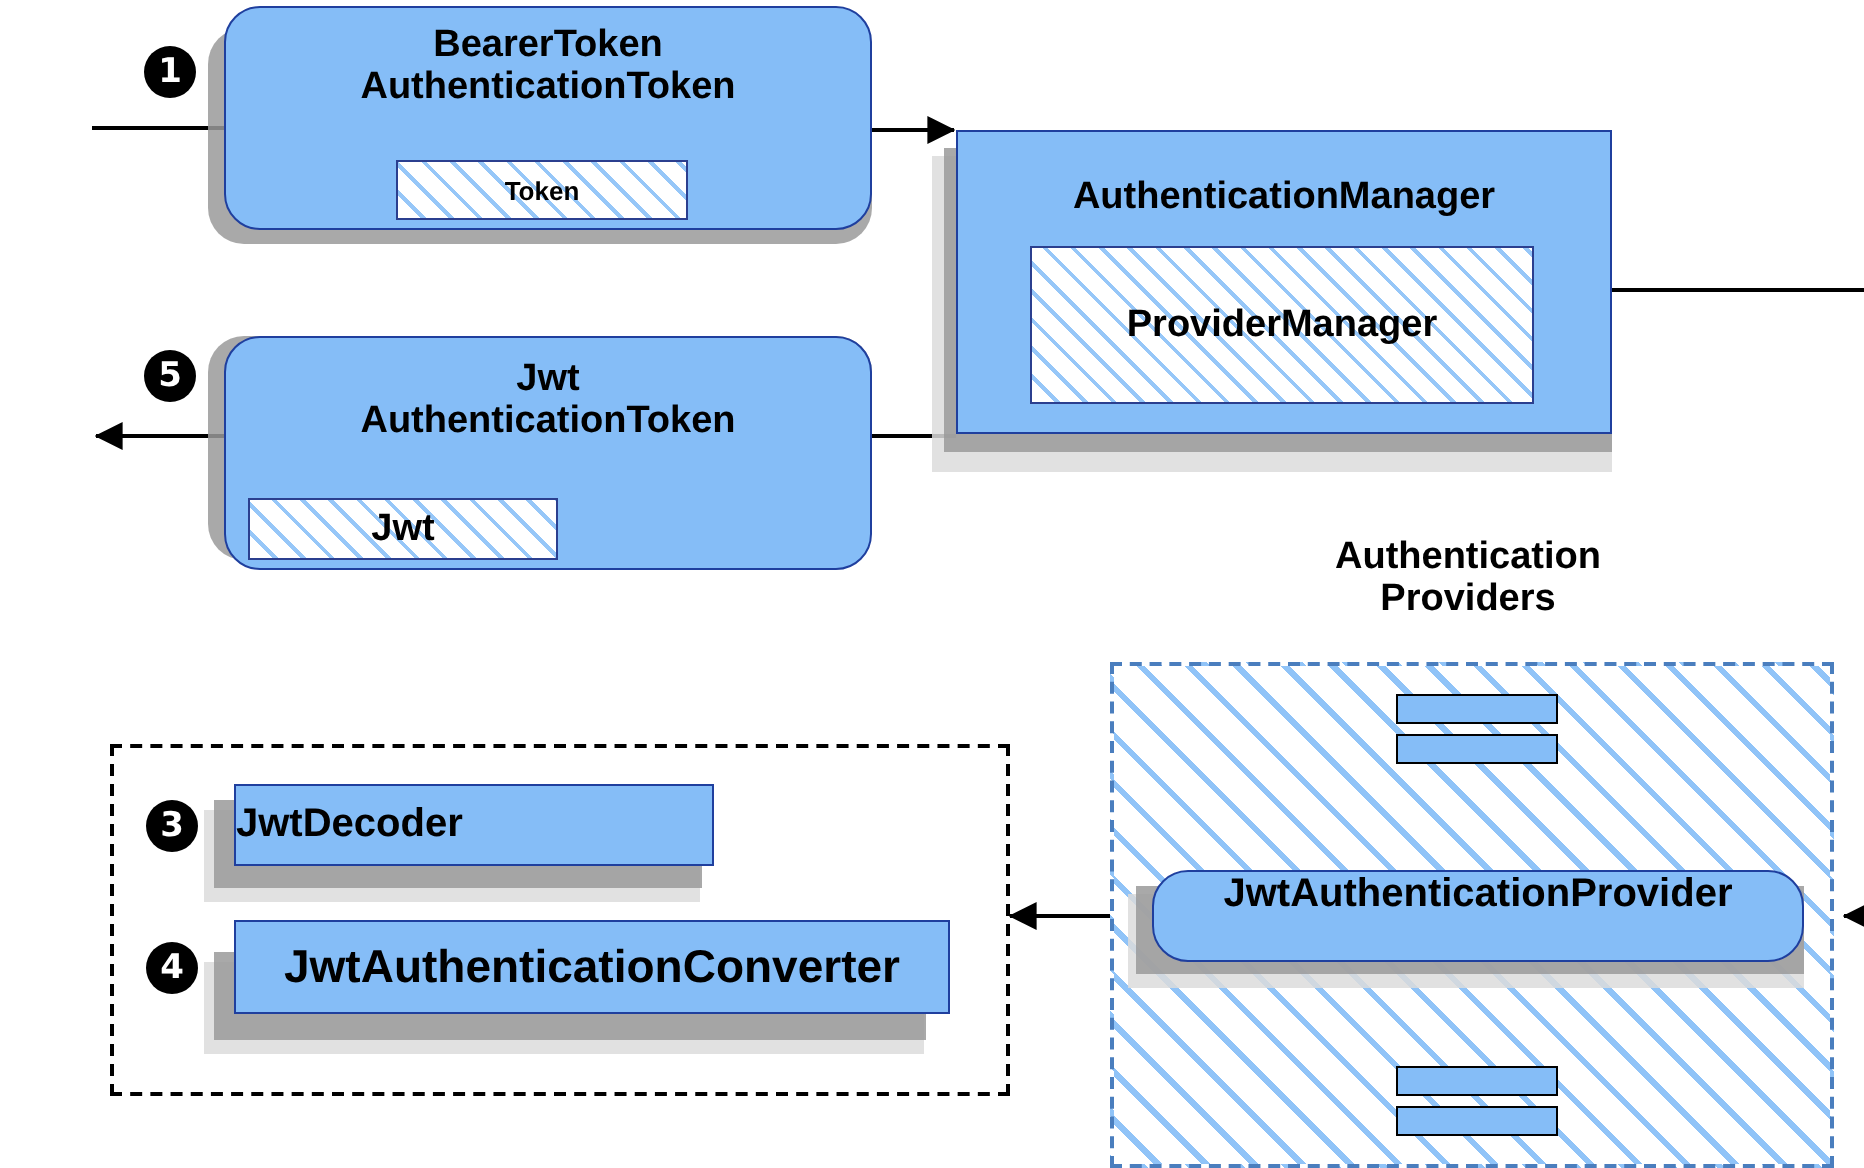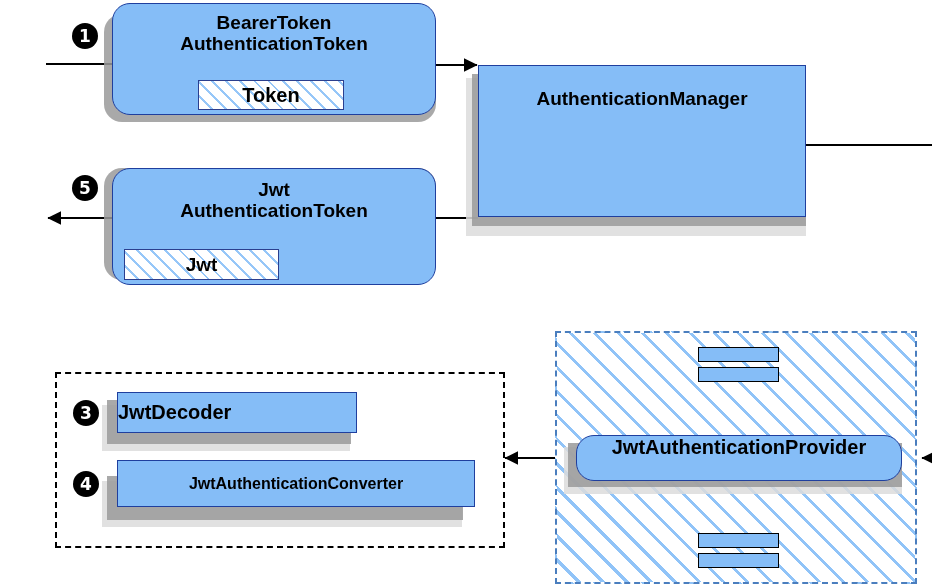--- a/index.html
+++ b/index.html
@@ -119,42 +119,47 @@
 
     <line x1="692" y1="436" x2="692" y2="392" stroke="#000" stroke-width="4" marker-end="url(#arrow)" marker-start="url(#arrow-start)"></line>
 
     <line x1="692" y1="484" x2="692" y2="528" stroke="#000" stroke-width="4" marker-end="url(#arrow)" marker-start="url(#arrow-start)"></line>
   </svg>
 
   <div class="shadow" style="left:58px;top:14px;width:332px;height:108px;border-radius:18px;"></div>
   <div class="rounded-box" style="left:66px;top:3px;width:324px;height:112px;">
     <div class="title" style="top:8px;font-size:19px;">BearerToken
 AuthenticationToken</div>
-    <div class="inner-field" style="left:85px;top:76px;width:146px;height:30px;font-size:20px;">
+    <div class="inner-field" style="left:85px;top:76px;width:146px;height:30px;font-size:13px;">
       <span>Token</span>
     </div>
   </div>
   <div class="marker" style="left:26px;top:23px;">1</div>
 
   <div class="shadow soft" style="left:420px;top:78px;width:340px;height:158px;"></div>
   <div class="shadow" style="left:426px;top:74px;width:334px;height:152px;"></div>
   <div class="rect-box" style="left:432px;top:65px;width:328px;height:152px;">
     <div class="title" style="top:22px;font-size:19px;">AuthenticationManager</div>
+    <div class="inner-field" style="left:36px;top:57px;width:252px;height:79px;font-size:19px;">
+      <span>ProviderManager</span>
+    </div>
   </div>
 
   <div class="shadow" style="left:58px;top:168px;width:332px;height:112px;border-radius:18px;"></div>
   <div class="rounded-box" style="left:66px;top:168px;width:324px;height:117px;">
     <div class="title" style="top:10px;font-size:19px;">Jwt
 AuthenticationToken</div>
     <div class="inner-field" style="left:11px;top:80px;width:155px;height:31px;font-size:19px;">
       <span>Jwt</span>
     </div>
   </div>
   <div class="marker" style="left:26px;top:175px;">5</div>
 
+  <div class="group-label" style="left:563px;top:268px;width:250px;font-size:19px;">Authentication
+Providers</div>
 
   <div class="dashed-blue" style="left:509px;top:331px;width:362px;height:253px;"></div>
 
   <div class="bar" style="left:652px;top:347px;width:81px;height:15px;"></div>
   <div class="bar" style="left:652px;top:367px;width:81px;height:15px;"></div>
 
   <div class="shadow soft" style="left:518px;top:447px;width:338px;height:47px;"></div>
   <div class="shadow" style="left:522px;top:443px;width:334px;height:44px;"></div>
   <div class="rect-box" style="left:530px;top:435px;width:326px;height:46px;display:flex;align-items:flex-start;justify-content:center;border-radius:18px;">
     <span style="font-weight:bold;font-size:20px;color:#000;">JwtAuthenticationProvider</span>
@@ -170,17 +175,17 @@
   <div class="shadow soft" style="left:56px;top:405px;width:248px;height:46px;"></div>
   <div class="shadow" style="left:61px;top:400px;width:244px;height:44px;"></div>
   <div class="rect-box" style="left:71px;top:392px;width:240px;height:41px;display:flex;align-items:center;justify-content:flex-start;">
     <span style="font-weight:bold;font-size:20px;color:#000;">JwtDecoder</span>
   </div>
   <div class="marker" style="left:27px;top:400px;">3</div>
 
   <div class="shadow soft" style="left:56px;top:481px;width:360px;height:46px;"></div>
   <div class="shadow" style="left:61px;top:476px;width:356px;height:44px;"></div>
   <div class="rect-box" style="left:71px;top:460px;width:358px;height:47px;display:flex;align-items:center;justify-content:center;">
-    <span style="font-weight:bold;font-size:16px;color:#000;">JwtAuthenticationConverter</span>
+    <span style="font-weight:bold;font-size:23px;color:#000;">JwtAuthenticationConverter</span>
   </div>
   <div class="marker" style="left:27px;top:471px;">4</div>
 
 </div>
 
 </body></html>

